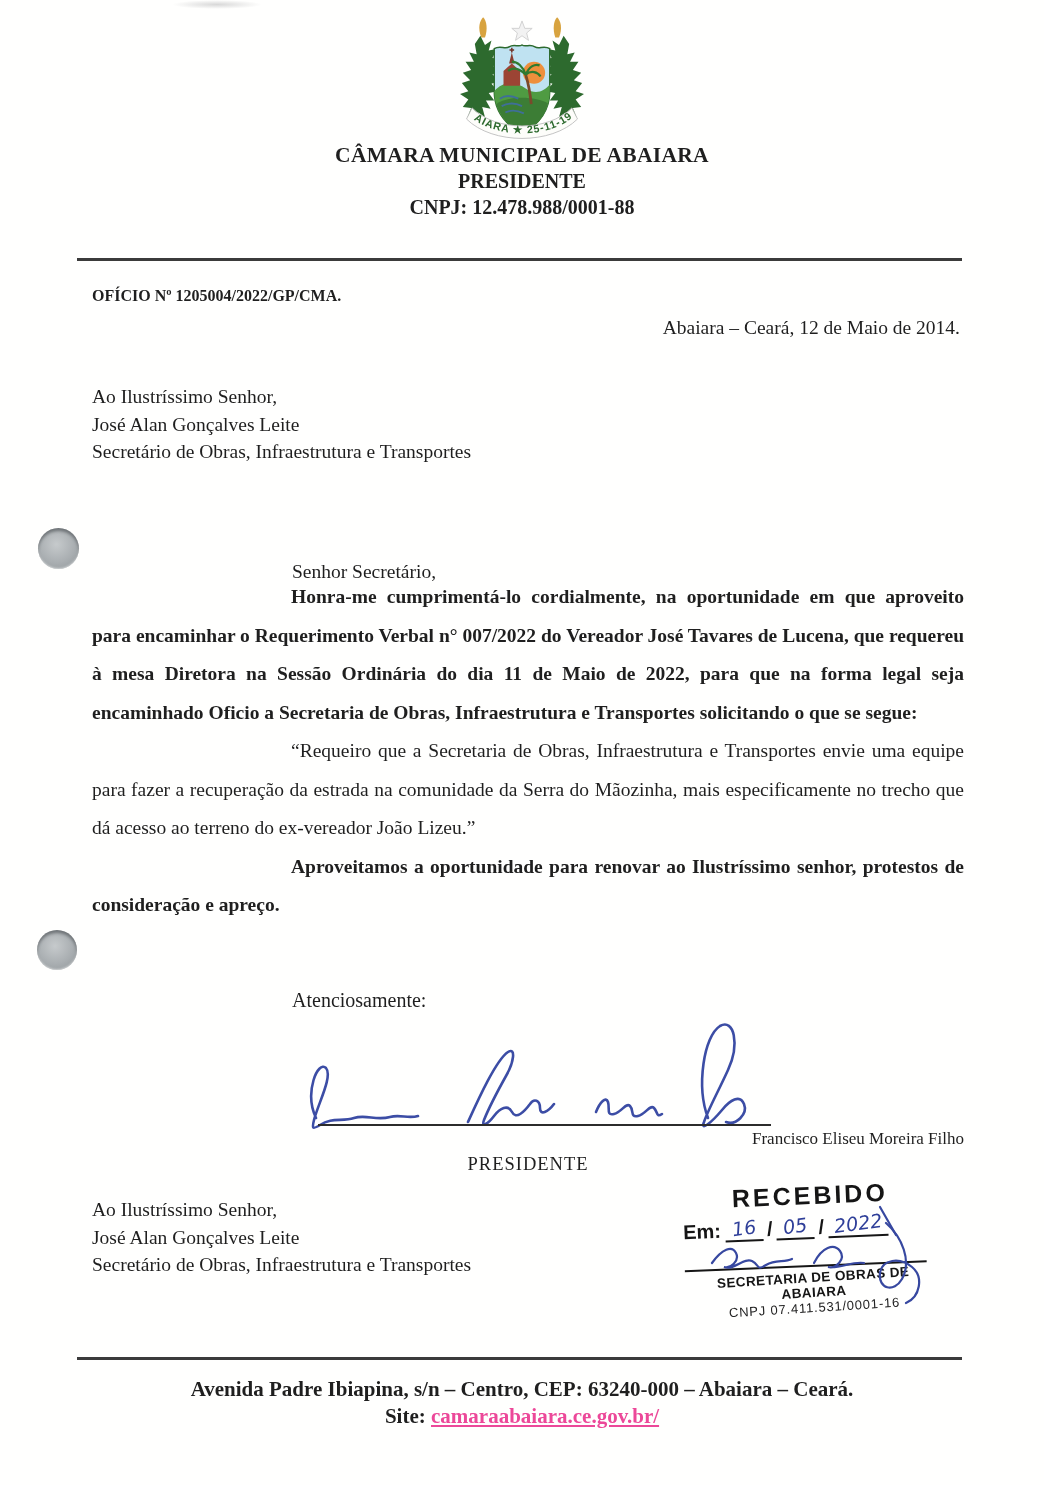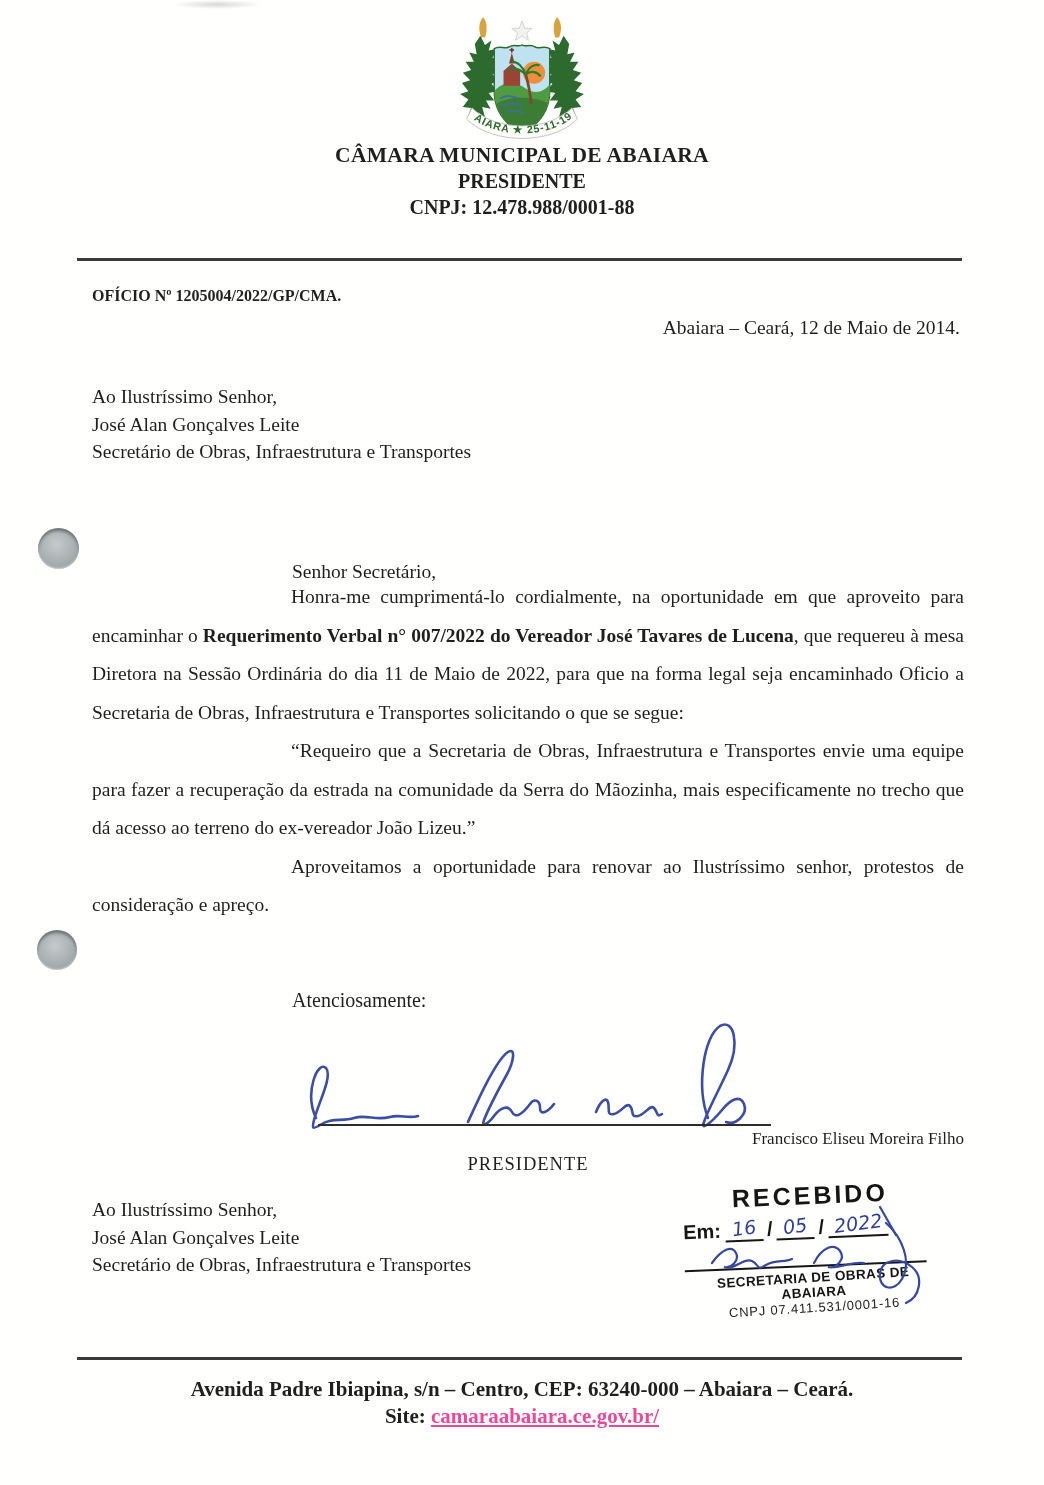--- a/index.html
+++ b/index.html
@@ -36,21 +36,21 @@
 
   .addr{position:absolute;left:92px;font-size:19.5px;line-height:27.5px;}
   .addr-1{top:383px;}
   .addr-2{top:1196px;}
   .addr .b{font-weight:normal;}
 
   .greeting{position:absolute;left:292px;top:513px;font-size:19.5px;margin-top:48px;}
 
   .body-flow{position:absolute;left:92px;top:578px;width:872px;
     font-size:19.5px;line-height:38.5px;text-align:justify;}
-  .body-flow p{margin:0;text-indent:199px;}
+  .body-flow p{margin:0;text-indent:199px;font-weight:bold;}
   .body-flow p.quote{font-weight:normal;}
   .body-flow p.closing{}
 
   .valediction{position:absolute;left:292px;top:989px;font-size:20px;}
 
   
   .sig-scribble{position:absolute;left:300px;top:1018px;pointer-events:none;}
   .sig-rule{position:absolute;left:318px;top:1124px;width:453px;height:2px;background:#2c2c2c;}
   .sig-name{position:absolute;left:92px;width:872px;top:1129px;text-align:right;font-size:17px;}
   .sig-title{position:absolute;left:92px;width:872px;top:1154px;text-align:center;font-size:18.5px;letter-spacing:1px;}

